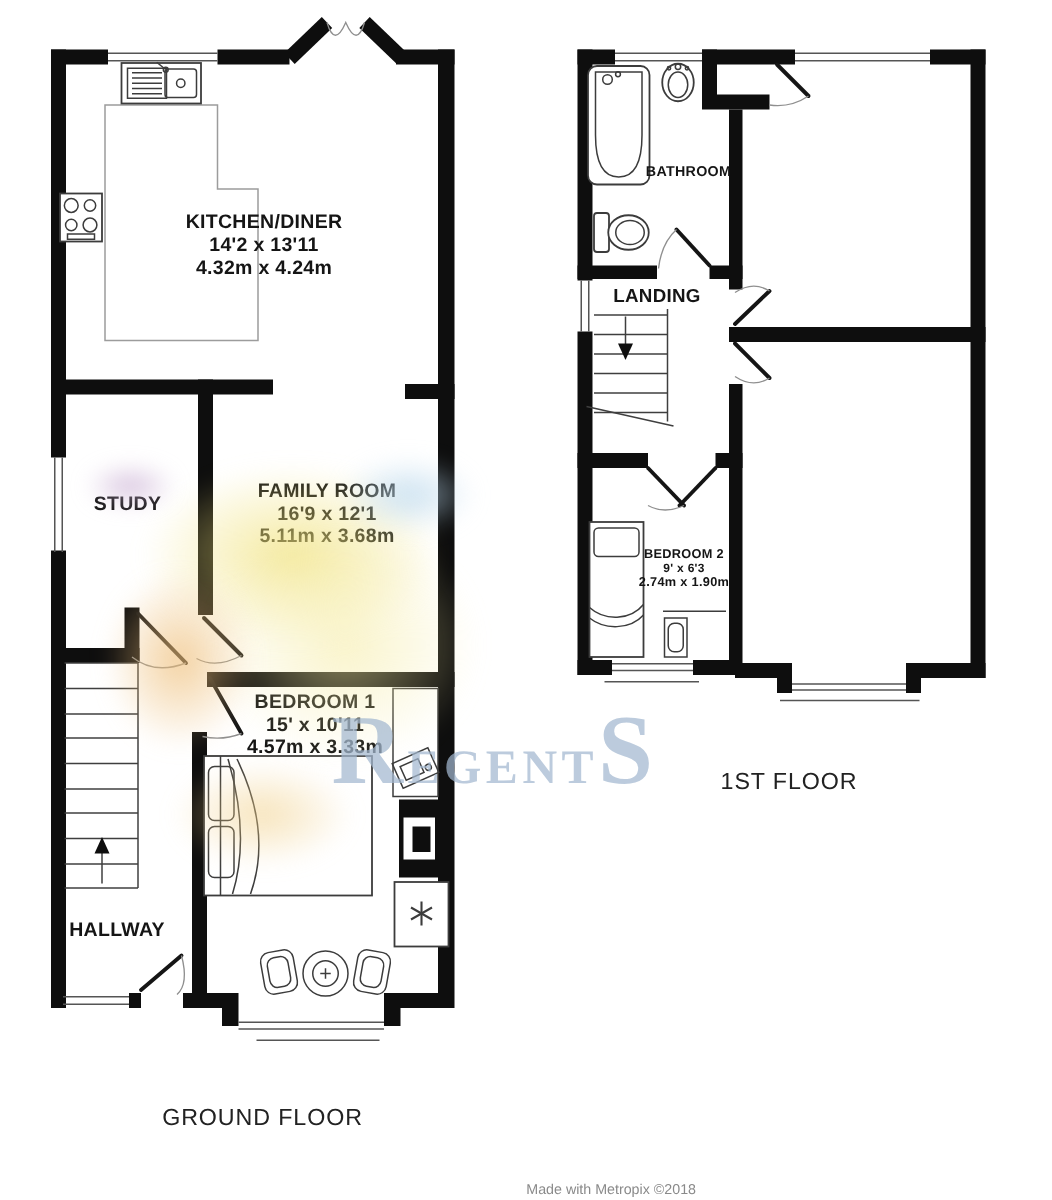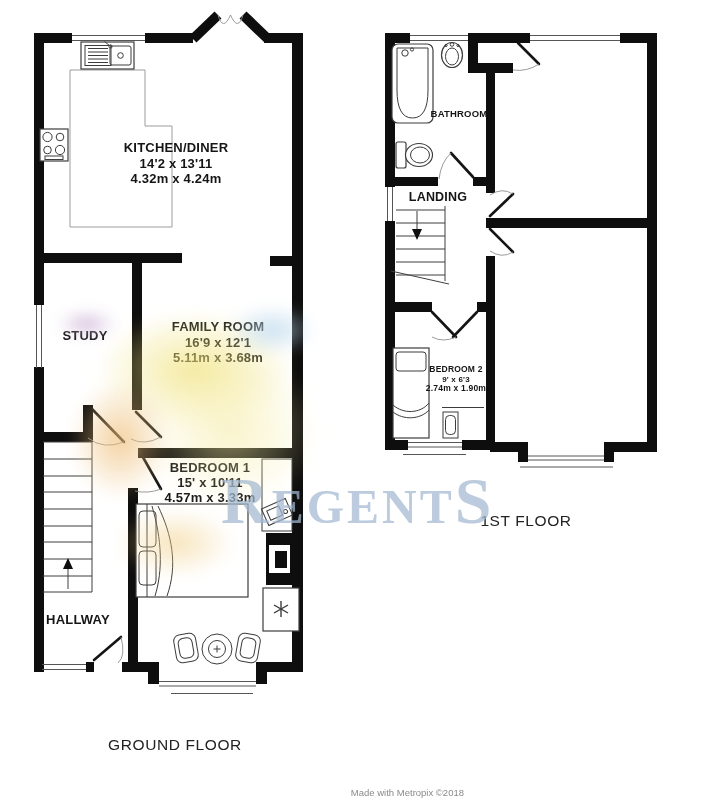--- a/index.html
+++ b/index.html
@@ -32,21 +32,21 @@
 
   
   .blob{position:absolute;border-radius:50%;filter:blur(7px);z-index:2;pointer-events:none;}
   #wm-brand{position:absolute;left:118px;top:344px;z-index:3;
     font-size:112px;font-weight:bold;letter-spacing:-5px;line-height:1;
     color:#8f8f8f;opacity:.45;white-space:nowrap;pointer-events:none;}
   #wm-agency{position:absolute;left:221px;top:468px;z-index:4;display:flex;align-items:baseline;
     font-family:"Liberation Serif",serif;font-weight:bold;color:#a3b8d0;opacity:.72;
     letter-spacing:3px;line-height:1;pointer-events:none;}
   #wm-agency .big{font-size:66px;}
-  #wm-agency .mid{font-size:48px;}
+  #wm-agency .mid{font-size:32px;}
 </style>
 </head>
 <body>
 
 <div id="stage">
 
   <svg id="plan-svg" width="701" height="800" viewBox="0 0 701 800">
 
     <g>
 

